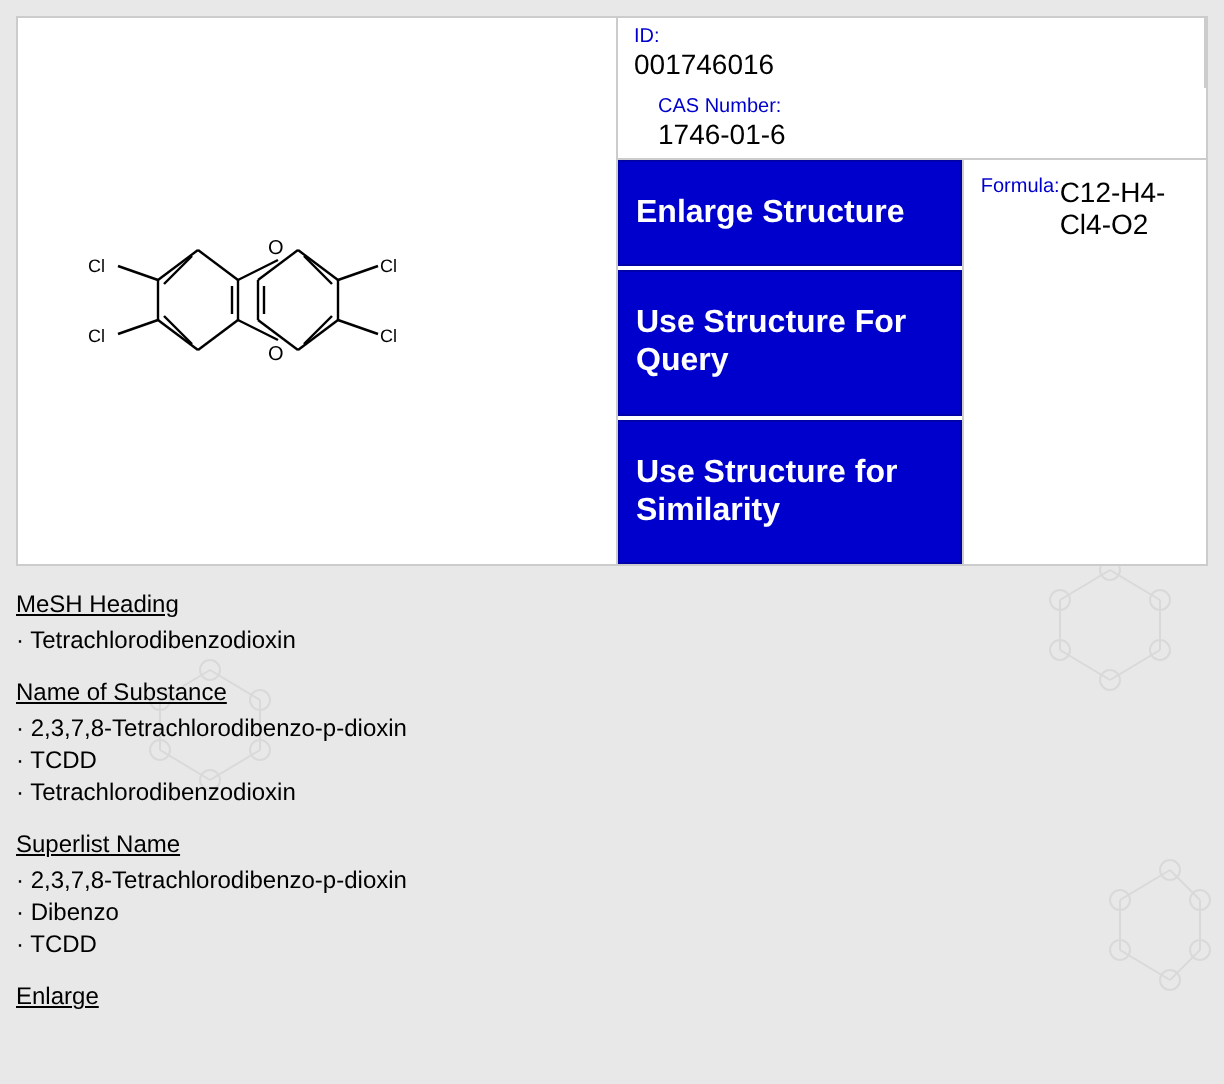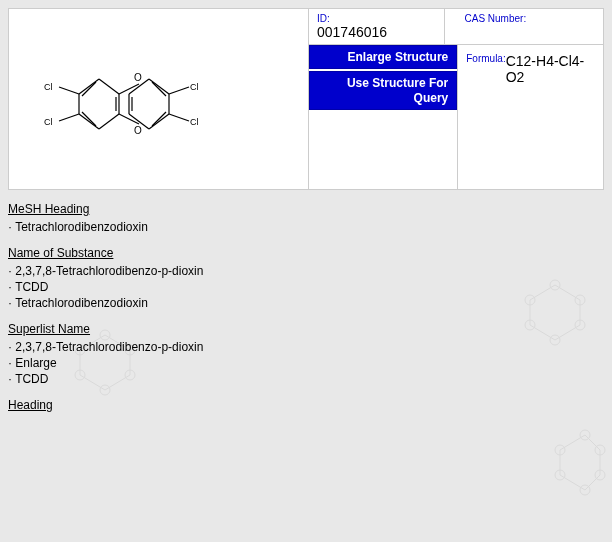--- a/index.html
+++ b/index.html
@@ -49,20 +49,21 @@
 
     .info-area {
       flex: 1;
       display: flex;
       flex-direction: column;
     }
 
     .id-cas-row {
       display: flex;
       border-bottom: 1px solid #ccc;
+      flex-direction: column;
     }
 
     .id-box {
       flex: 1;
       padding: 4px 8px;
       border-right: 1px solid #ccc;
     }
 
     .cas-box {
       flex: 1;
@@ -87,23 +88,23 @@
     .buttons-col {
       display: flex;
       flex-direction: column;
       border-right: 1px solid #ccc;
     }
 
     .action-btn {
       background: #0000cc;
       color: white;
       border: 1px solid #0000aa;
-      padding: 4px 8px;
-      font-size: 12px;
-      text-align: right;
+      padding: 16px 8px;
+      font-size: 16px;
+      text-align: left;
       cursor: pointer;
       font-weight: bold;
       line-height: 1.2;
     }
 
     .formula-box {
       padding: 8px;
       display: flex;
       flex-direction: row;
       justify-content: center;
@@ -289,27 +290,29 @@
 
     <div class="info-area">
 
       <div class="id-cas-row">
         <div class="id-box">
           <div class="field-label">ID:</div>
           <div class="field-value">001746016</div>
         </div>
         <div class="cas-box">
           <div class="field-label">CAS Number:</div>
+          <div class="field-value">1746-01-6</div>
         </div>
       </div>
 
       <div class="buttons-formula-row">
         <div class="buttons-col">
           <button class="action-btn">Enlarge Structure</button>
           <button class="action-btn" style="margin-top:2px;">Use Structure For Query</button>
+          <button class="action-btn" style="margin-top:2px;">Use Structure for Similarity</button>
         </div>
         <div class="formula-box">
           <div class="field-label">Formula:</div>
           <div class="field-value">C12-H4-Cl4-O2</div>
         </div>
       </div>
     </div>
   </div>
 
   <div class="names-section">
@@ -323,22 +326,22 @@
       <div class="section-list">
         <div class="section-heading">Name of Substance</div>
         <div class="list-item">2,3,7,8-Tetrachlorodibenzo-p-dioxin</div>
         <div class="list-item">TCDD</div>
         <div class="list-item">Tetrachlorodibenzodioxin</div>
       </div>
 
       <div class="section-list">
         <div class="section-heading">Superlist Name</div>
         <div class="list-item">2,3,7,8-Tetrachlorodibenzo-p-dioxin</div>
-        <div class="list-item">Enlarge</div>
+        <div class="list-item">Dibenzo</div>
         <div class="list-item">TCDD</div>
       </div>
 
       <div class="section-list">
-        <div class="section-heading">Heading</div>
+        <div class="section-heading">Enlarge</div>
       </div>
     </div>
   </div>
 </div>
 
 </body></html>

